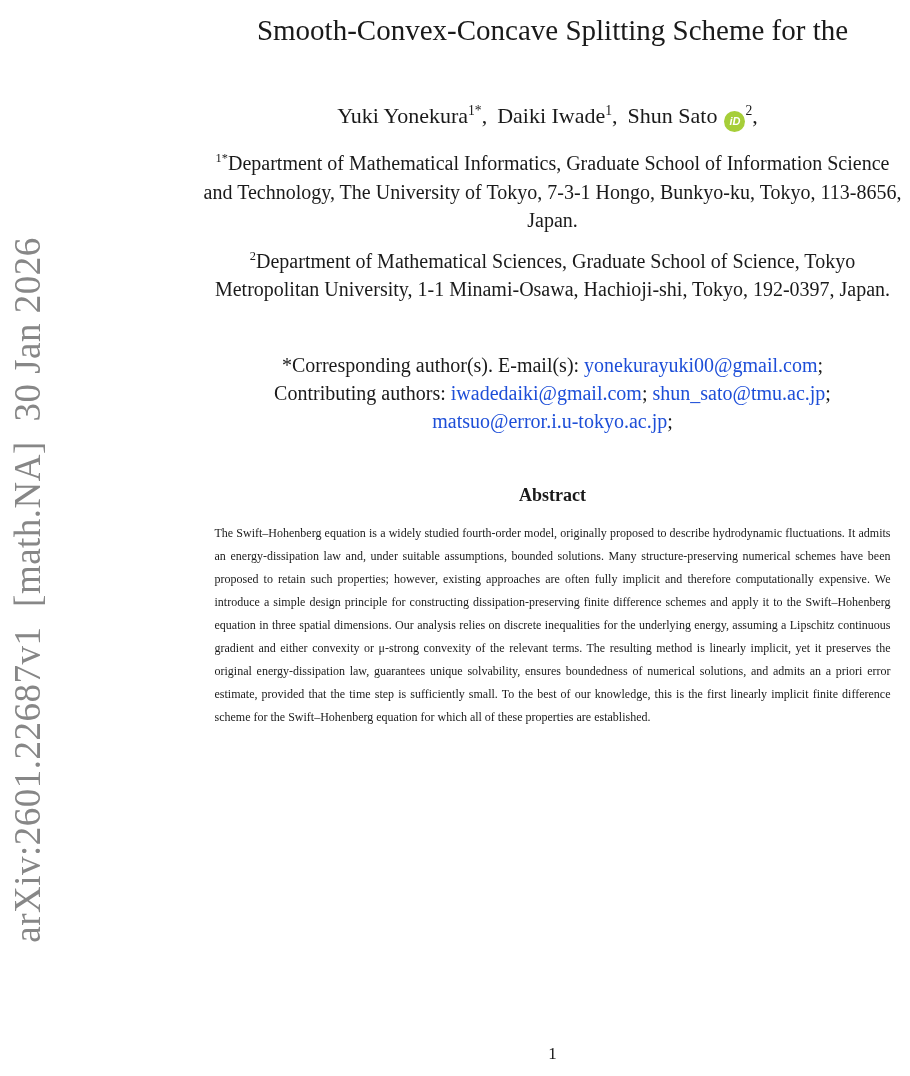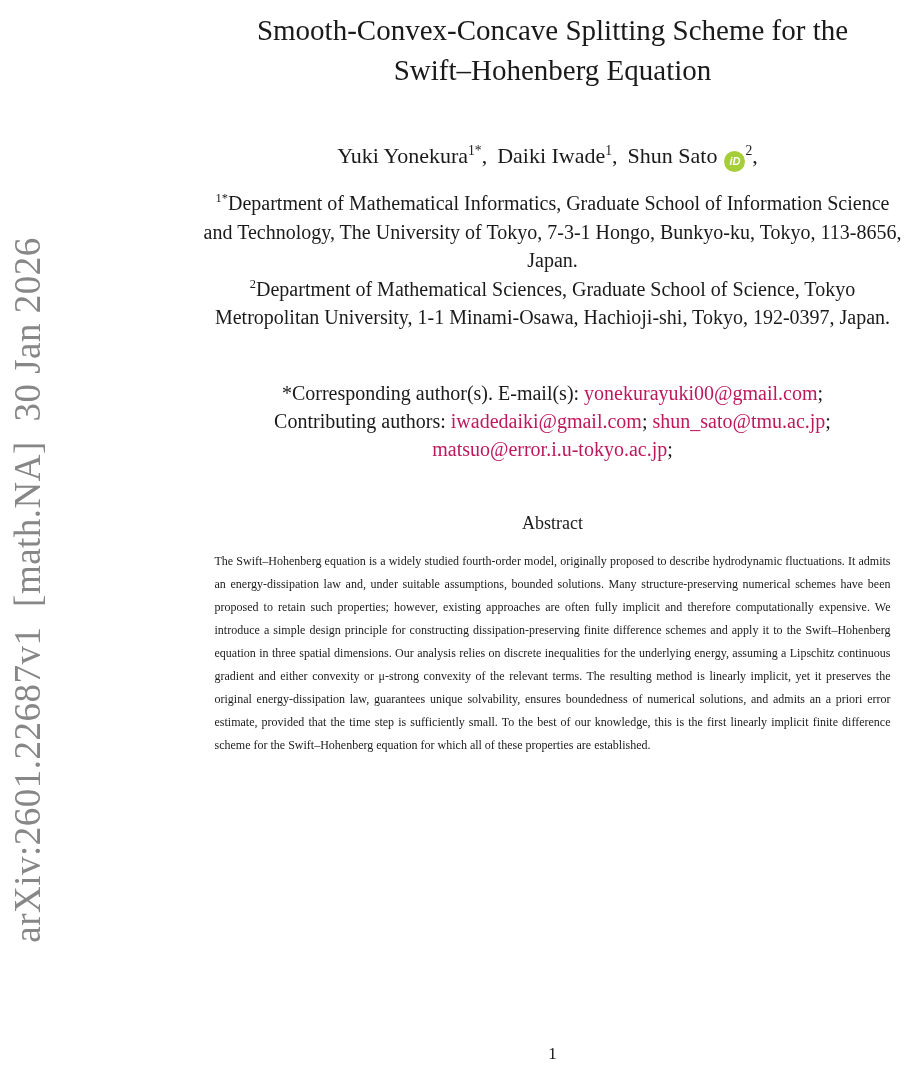--- a/index.html
+++ b/index.html
@@ -63,39 +63,39 @@
     margin-left:7px;
     cursor:pointer;
   }
 
   .affil-block {
     margin-top:17px;
     font-size:20px;
     line-height:28.5px;
     text-align:center;
   }
-  .affil { margin:0 auto; max-width:700px; }
+  .affil { margin:12px auto; max-width:700px; }
   .affil sup { font-size:62%; line-height:0; }
 
   .contact-block {
     margin-top:47px;
     font-size:20px;
     line-height:28px;
     text-align:center;
   }
   .contact-block a {
-    color:#be185d;
+    color:#1d4ed8;
     text-decoration:none;
     cursor:pointer;
   }
 
   .abstract-block { margin-top:50px; }
   .abstract-heading {
     font-size:18px;
-    font-weight:normal;
+    font-weight:bold;
     text-align:center;
     margin:0 0 9px 0;
   }
   .abstract-body {
     width:676px;
     margin:16px auto;
     font-size:12px;
     line-height:23px;
     text-align:justify;
   }
@@ -111,21 +111,20 @@
 </style>
 </head>
 <body>
 
 <div class="watermark">arXiv:2601.22687v1  [math.NA]  30 Jan 2026</div>
 
 <div class="content">
 
   <h1 class="title">
     <div>Smooth-Convex-Concave Splitting Scheme for the</div>
-    <div>Swift–Hohenberg Equation</div>
   </h1>
 
   <div class="authors-block">
     <div>
       <span class="author"><span>Yuki Yonekura</span><sup>1*</sup><span class="sep">,</span></span><span class="author"><span>Daiki Iwade</span><sup>1</sup><span class="sep">,</span></span><span class="author"><span>Shun Sato</span><span class="orcid">iD</span><sup>2</sup><span class="sep">,</span></span>
     </div>
   </div>
 
   <div class="affil-block">
     <p class="affil"><sup>1*</sup><span>Department of Mathematical Informatics, Graduate School of Information Science and Technology, The University of Tokyo, 7-3-1 Hongo, Bunkyo-ku, Tokyo, 113-8656, Japan.</span></p>

